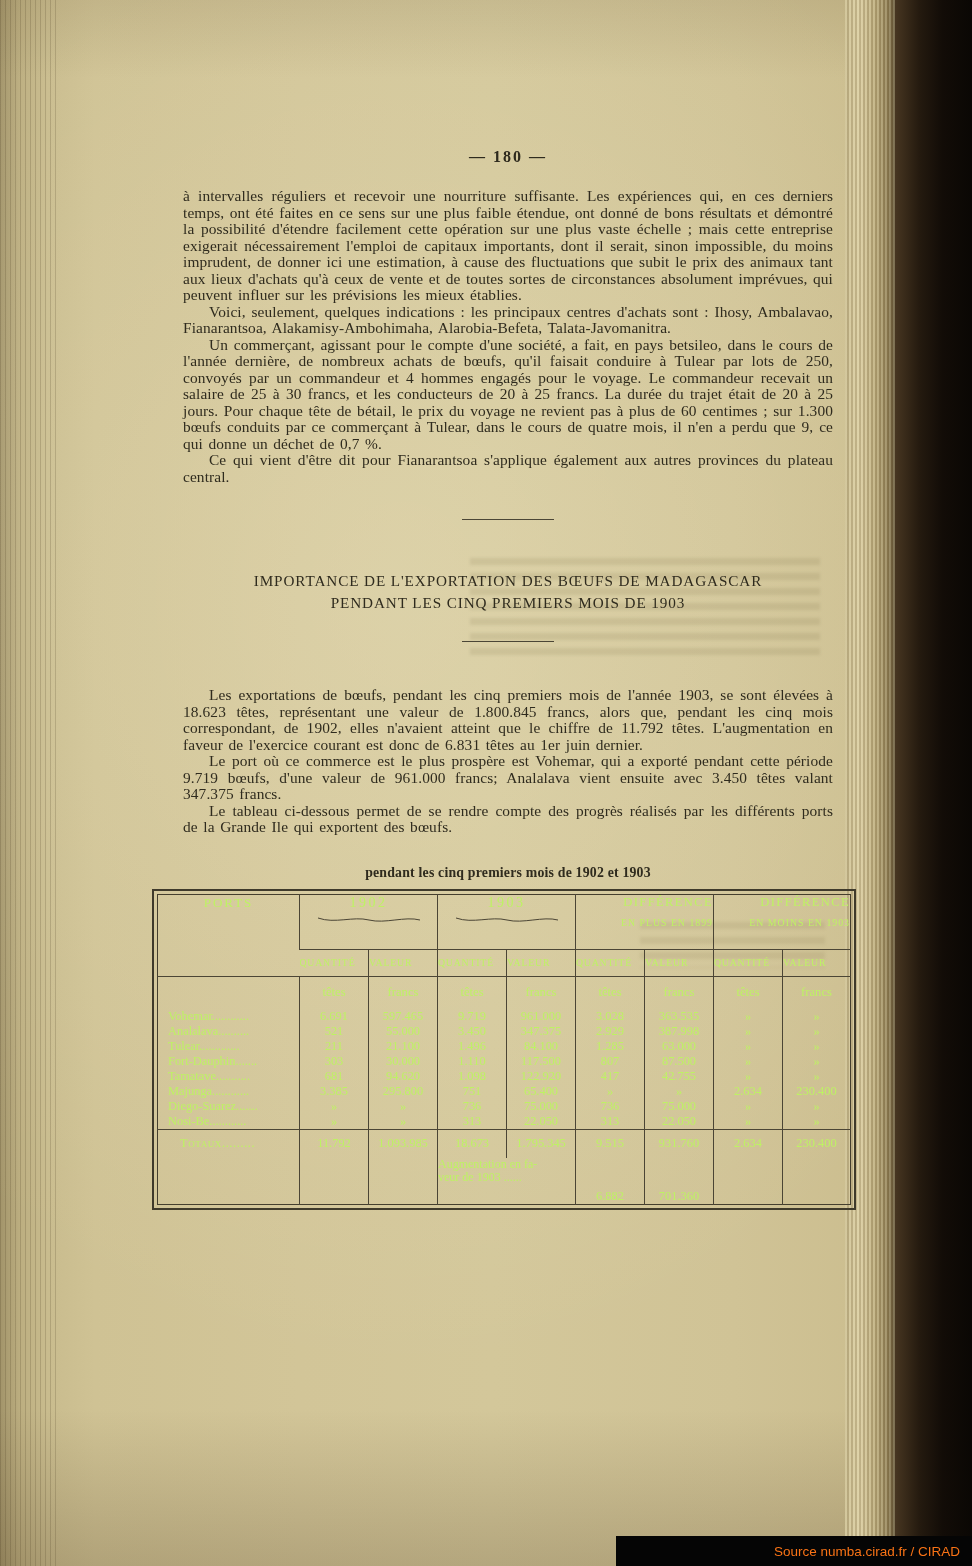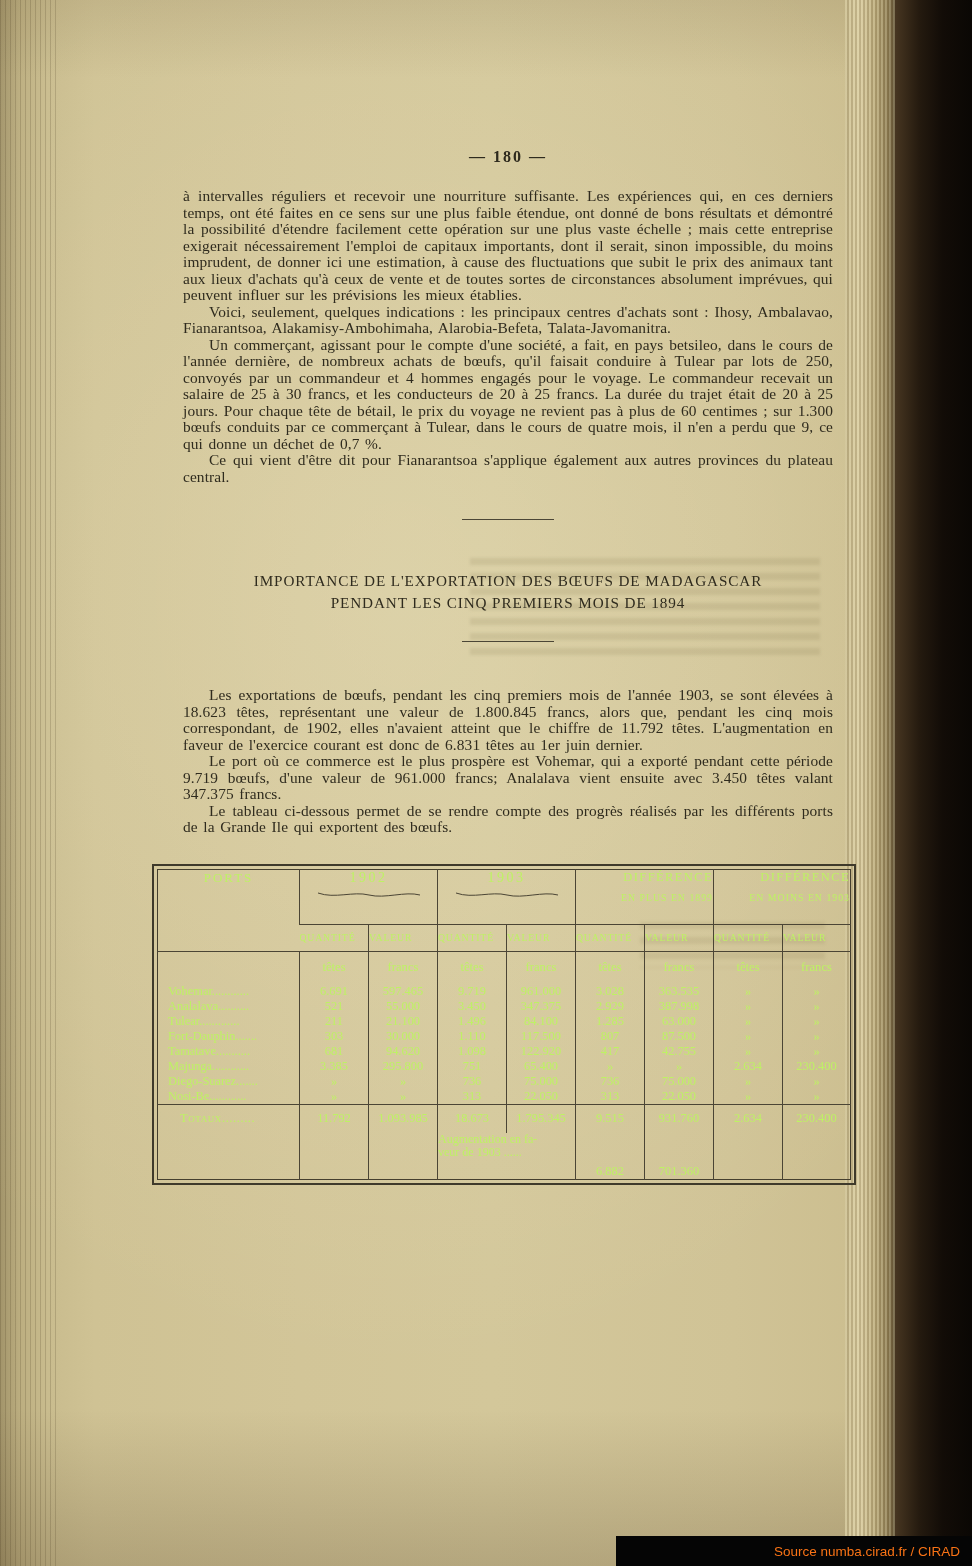--- a/index.html
+++ b/index.html
@@ -118,30 +118,31 @@
 
     <p class="no-indent">à intervalles réguliers et recevoir une nourriture suffisante. Les expériences qui, en ces derniers temps, ont été faites en ce sens sur une plus faible étendue, ont donné de bons résultats et démontré la possibilité d'étendre facilement cette opération sur une plus vaste échelle ; mais cette entreprise exigerait nécessairement l'emploi de capitaux importants, dont il serait, sinon impossible, du moins imprudent, de donner ici une estimation, à cause des fluctuations que subit le prix des animaux tant aux lieux d'achats qu'à ceux de vente et de toutes sortes de circonstances absolument imprévues, qui peuvent influer sur les prévisions les mieux établies.</p>
     <p>Voici, seulement, quelques indications : les principaux centres d'achats sont : Ihosy, Ambalavao, Fianarantsoa, Alakamisy-Ambohimaha, Alarobia-Befeta, Talata-Javomanitra.</p>
     <p>Un commerçant, agissant pour le compte d'une société, a fait, en pays betsileo, dans le cours de l'année dernière, de nombreux achats de bœufs, qu'il faisait conduire à Tulear par lots de 250, convoyés par un commandeur et 4 hommes engagés pour le voyage. Le commandeur recevait un salaire de 25 à 30 francs, et les conducteurs de 20 à 25 francs. La durée du trajet était de 20 à 25 jours. Pour chaque tête de bétail, le prix du voyage ne revient pas à plus de 60 centimes ; sur 1.300 bœufs conduits par ce commerçant à Tulear, dans le cours de quatre mois, il n'en a perdu que 9, ce qui donne un déchet de 0,7 %.</p>
     <p>Ce qui vient d'être dit pour Fianarantsoa s'applique également aux autres provinces du plateau central.</p>
 
     <div class="rule"></div>
 
     <div class="section-title">
       <div>IMPORTANCE DE L'EXPORTATION DES BŒUFS DE MADAGASCAR</div>
-      <div>PENDANT LES CINQ PREMIERS MOIS DE 1894</div>
+      <div>PENDANT LES CINQ PREMIERS MOIS DE 1903</div>
     </div>
 
     <div class="rule rule2"></div>
 
     <p class="p-after-rule">Les exportations de bœufs, pendant les cinq premiers mois de l'année 1903, se sont élevées à 18.623 têtes, représentant une valeur de 1.800.845 francs, alors que, pendant les cinq mois correspondant, de 1902, elles n'avaient atteint que le chiffre de 11.792 têtes. L'augmentation en faveur de l'exercice courant est donc de 6.831 têtes au 1er juin dernier.</p>
     <p>Le port où ce commerce est le plus prospère est Vohemar, qui a exporté pendant cette période 9.719 bœufs, d'une valeur de 961.000 francs; Analalava vient ensuite avec 3.450 têtes valant 347.375 francs.</p>
     <p>Le tableau ci-dessous permet de se rendre compte des progrès réalisés par les différents ports de la Grande Ile qui exportent des bœufs.</p>
 
     <div class="caption">
+      <div>pendant les cinq premiers mois de 1902 et 1903</div>
     </div>
 
     <div class="table-outer">
       <table class="export">
         <colgroup>
           <col style="width:142px">
           <col style="width:69px">
             <col style="width:69px">
           <col style="width:69px">
             <col style="width:69px">

